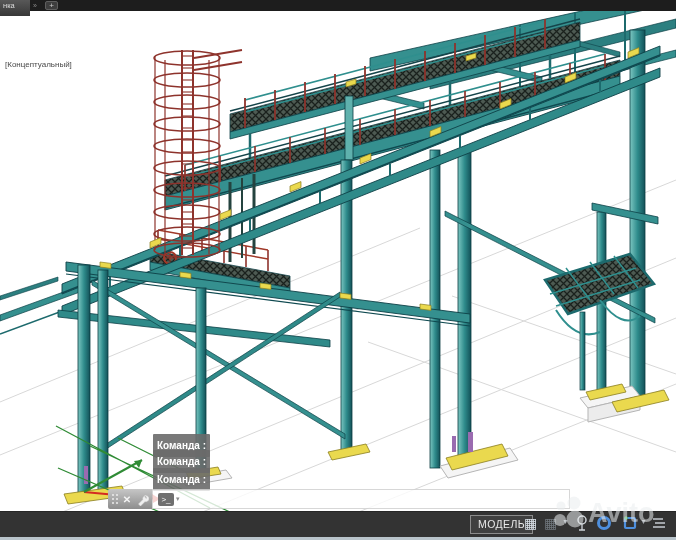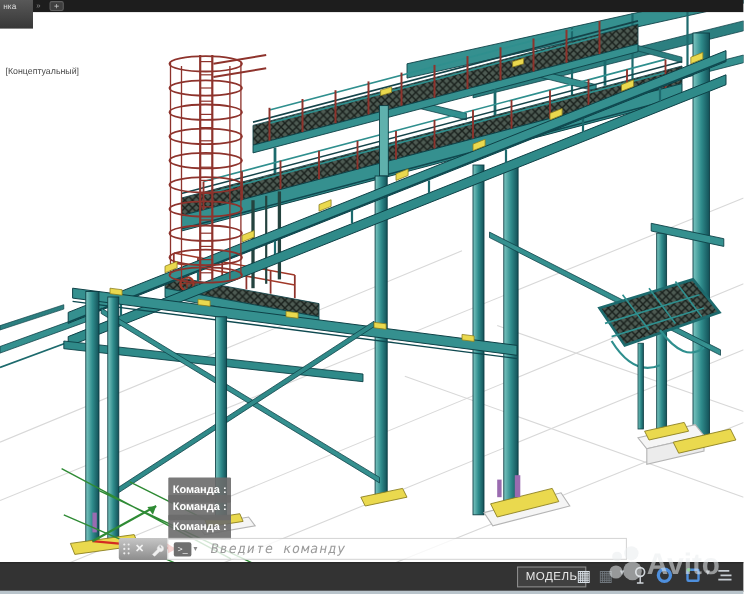--- a/index.html
+++ b/index.html
@@ -1,20 +1,20 @@
 <!DOCTYPE html>
 <html><head>
 <meta charset="utf-8">
 <style>
   html,body{margin:0;padding:0;}
   body{width:676px;height:540px;position:relative;overflow:hidden;background:#ffffff;
        font-family:"Liberation Sans",sans-serif;}
   
   .topbar{position:absolute;top:0;left:0;right:0;height:11px;background:#1d1d1d;z-index:20;}
-  .filetab{position:absolute;left:0;top:0;width:30px;height:26px;
+  .filetab{position:absolute;left:0;top:0;width:30px;height:16px;
     background:linear-gradient(#585858,#373737);color:#ddd;font-size:7.5px;line-height:11px;
     padding-left:3px;box-sizing:border-box;}
   .tab-chevron{position:absolute;left:33px;top:0;color:#8a8a8a;font-size:7px;line-height:11px;}
   .newtab{position:absolute;left:45px;top:1px;width:13px;height:9px;background:#3e3e3e;
     border:1px solid #5f5f5f;border-radius:2px;color:#ccc;font-size:8px;line-height:7px;
     text-align:center;box-sizing:border-box;}
   
   .vplabel{position:absolute;left:5px;top:12px;font-size:8px;color:#4a4a4a;z-index:6;margin-top:48px;}
   
   .cmdline{position:absolute;left:153px;background:rgba(106,106,106,.9);color:#fff;
@@ -323,21 +323,20 @@
   </svg>
   <span class="cmd-close">✕</span>
   <svg width="13" height="13">
     <path d="M2.5,11 L7,6.5 a3,3 0 1 1 2,2 L4.5,13 Z M9.5,2 a2,2 0 0 0 1.5,3.5" fill="#f0f0f0" stroke="#dcdcdc" stroke-width=".5"></path>
   </svg>
 </div>
 
 <div class="cmd-input">
   <span class="prompt-chip">&gt;_</span>
   <span class="prompt-drop">▾</span>
-  <span class="ghost">Введите команду</span>
 </div>
 <div class="cmd-ext"></div>
 
 <div class="statusbar"></div>
 <div class="model-btn">МОДЕЛЬ</div>
 <span class="sb-icon grid-glyph" style="left:524px;top:514px;color:#d9e0e7">▦</span>
 <span class="sb-icon grid-glyph" style="left:544px;top:514px;color:#70777d">▦</span>
 <span class="sb-icon" style="left:562px;top:518px;font-size:7px;color:#a8adb2">▼</span>
 <svg class="sb-icon" style="left:576px;top:514px" width="13" height="19">
   <circle cx="6" cy="6" r="4" fill="none" stroke="#d0d5da" stroke-width="1.5"></circle>

